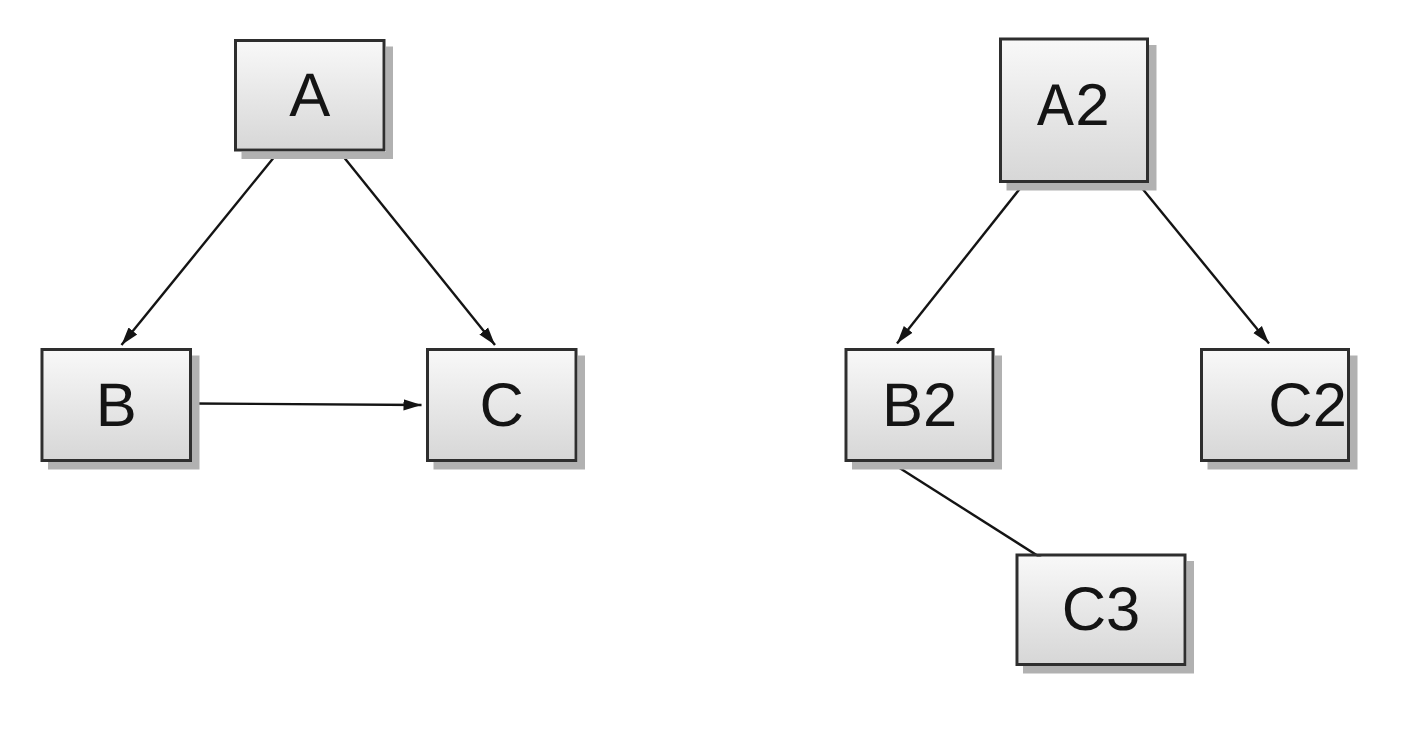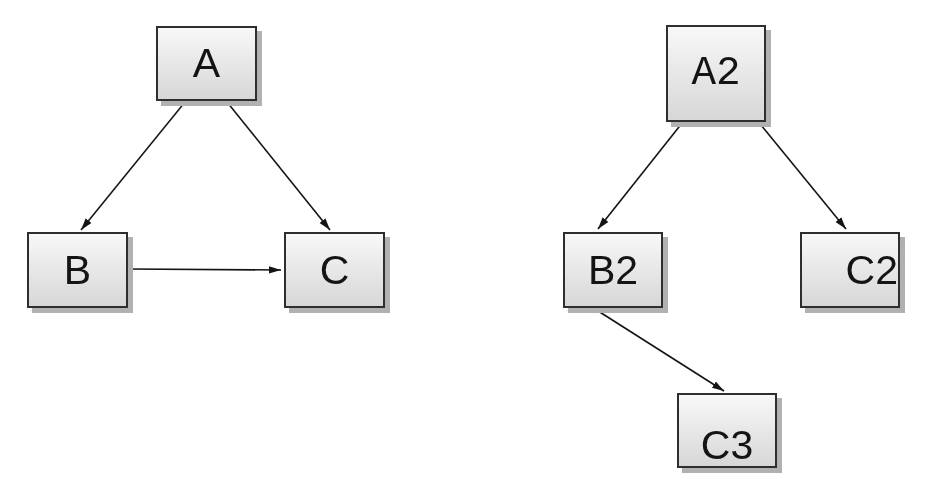--- a/index.html
+++ b/index.html
@@ -71,17 +71,17 @@
       </div>
       <div class="node" style="left: 666px; top: 25px; width: 100px; height: 97px; font-family: Liberation Mono, monospace;">
         <span>A2</span>
       </div>
       <div class="node" style="left: 543px; top: 232px; width: 100px; height: 76px; margin-left: 20px;">
         <span>B2</span>
       </div>
       <div class="node" style="left: 800px; top: 232px; width: 100px; height: 76px; justify-content: flex-end;">
         <span>C2</span>
       </div>
-      <div class="node" style="left: 677px; top: 393px; width: 100px; height: 75px; align-items: flex-end;">
+      <div class="node" style="left: 677px; top: 369px; width: 114px; height: 75px;">
         <span>C3</span>
       </div>
     </div>
 </div>
 
 </body></html>

